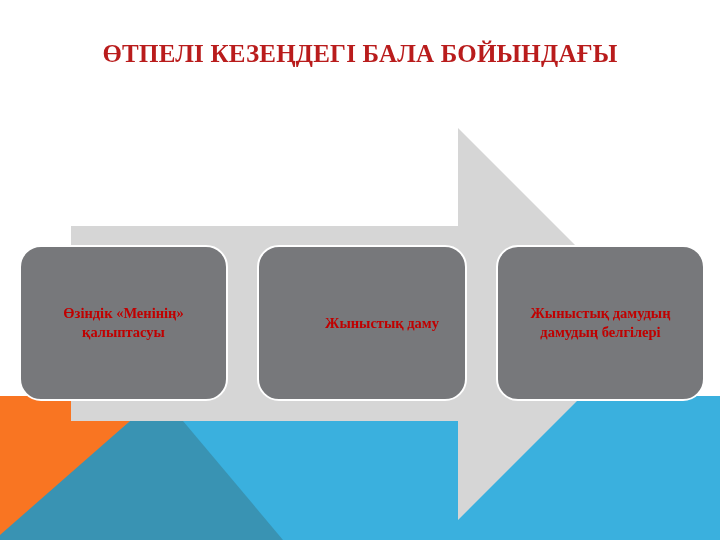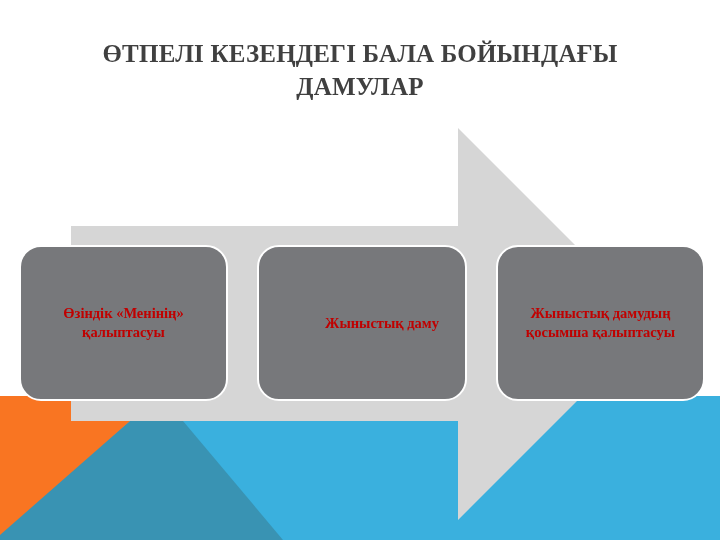--- a/index.html
+++ b/index.html
@@ -4,21 +4,21 @@
   <style>
     html, body { margin: 0; padding: 0; }
     body {
       width: 720px; height: 540px; position: relative; overflow: hidden;
       background: #ffffff;
       font-family: "Liberation Serif", "DejaVu Serif", serif;
     }
     .bg-svg { position: absolute; left: 0; top: 0; width: 720px; height: 540px; }
     .title {
       position: absolute; left: 40px; top: 37px; width: 640px;
-      text-align: center; color: #404040;
+      text-align: center; color: #b91c1c;
       font-family: "Liberation Serif", "DejaVu Serif", serif;
       font-weight: bold; font-size: 25px; line-height: 33px;
       letter-spacing: 0.2px;
     }
     .title span { display: block; }
     .box {
       position: absolute; top: 245px; height: 156px;
       background: #77787b; border: 2.5px solid #ffffff;
       border-radius: 22px; box-sizing: border-box;
       display: flex; align-items: center; justify-content: center;
@@ -41,34 +41,33 @@
 
   <polygon points="0,396 720,396 720,540 0,540" fill="#3ab0de"></polygon>
   <polygon points="130,421 183,421 283,540 0,540 0,530" fill="#3993b3"></polygon>
   <polygon points="0,396 130,396 130,421 0,535" fill="#f97522"></polygon>
 
   <polygon points="71,226 458,226 458,128 654,324 458,520 458,421 71,421" fill="#d6d6d6"></polygon>
 </svg>
 
 <div class="title">
   <span>ӨТПЕЛІ КЕЗЕҢДЕГІ БАЛА БОЙЫНДАҒЫ</span>
-  <span>ДАМУЛАР</span>
 </div>
 
 <div class="box" id="box1">
   <div class="box-text">
     <span>Өзіндік «Менінің»</span>
     <span>қалыптасуы</span>
   </div>
 </div>
 
 <div class="box" id="box2">
   <div class="box-text">
     <span>Жыныстық даму</span>
   </div>
 </div>
 
 <div class="box" id="box3">
   <div class="box-text">
     <span>Жыныстық дамудың</span>
-    <span>қосымша қалыптасуы</span>
+    <span>дамудың белгілері</span>
   </div>
 </div>
 
 </body></html>

